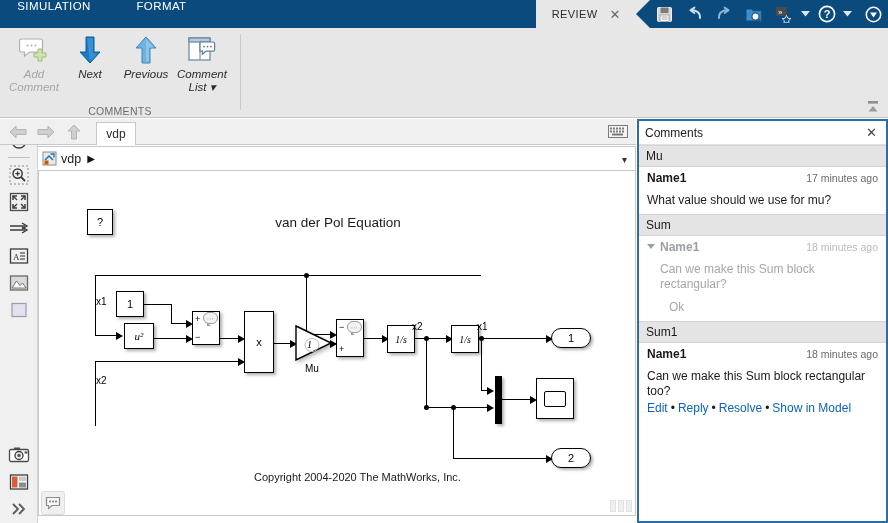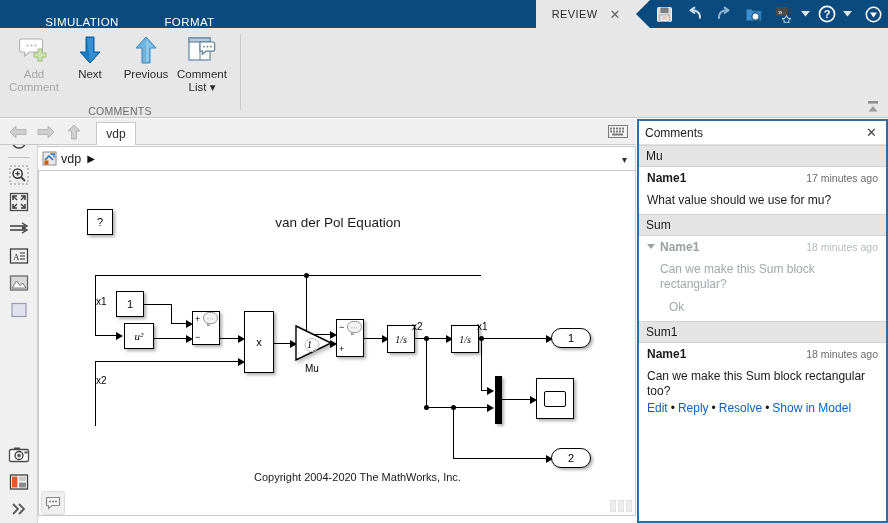--- a/index.html
+++ b/index.html
@@ -11,21 +11,21 @@
     background: #ffffff;
     overflow: hidden;
     position: relative;
     -webkit-font-smoothing: antialiased;
   }
 
   
   #ribbon-tabs {
     position:absolute; left:0; top:0; width:888px; height:28px;
     background:#0b4a7d;
-    display:flex; align-items:flex-end;padding-left:28px;
+    display:flex; align-items:flex-start;
   }
   .rtab {
     color:#ffffff; font-size:11.5px; letter-spacing:.4px;
     display:flex; align-items:center; justify-content:center;
     padding:0 10px; cursor:default; white-space:nowrap;
   }
   #tab-review-wrap {
     position:absolute; left:536px; top:0; width:100px; height:28px;
     background:#e7e7e7;
     display:flex; align-items:center; justify-content:center;
@@ -67,21 +67,21 @@
   }
   #ribbon-group-comments .gitems{
     display:flex; align-items:flex-start; padding:4px 6px 0 6px; height:72px;
   }
   .ritem {
     width:56px; display:flex; flex-direction:column; align-items:center;
     cursor:default; padding-top:2px;
   }
   .ritem .ricon{ height:32px; display:flex; align-items:center; justify-content:center;}
   .ritem .rlbl{
-    font-size:11.5px; color:#2b2b2b; text-align:center; line-height:13px; margin-top:2px;
+    font-size:11.5px; color:#2b2b2b; text-align:center; line-height:13px; margin-top:2px;font-style:italic;
   }
   .ritem.disabled .rlbl{ color:#a6a6a6; }
   #group-label-comments{
     position:absolute; bottom:1px; left:0; width:240px; text-align:center;
     font-size:10.5px; color:#6b6b6b; letter-spacing:.3px;
   }
   #ribbon-sep {
     position:absolute; left:240px; top:6px; width:1px; height:76px; background:#c9c9c9;
   }
   #ribbon-collapse {

